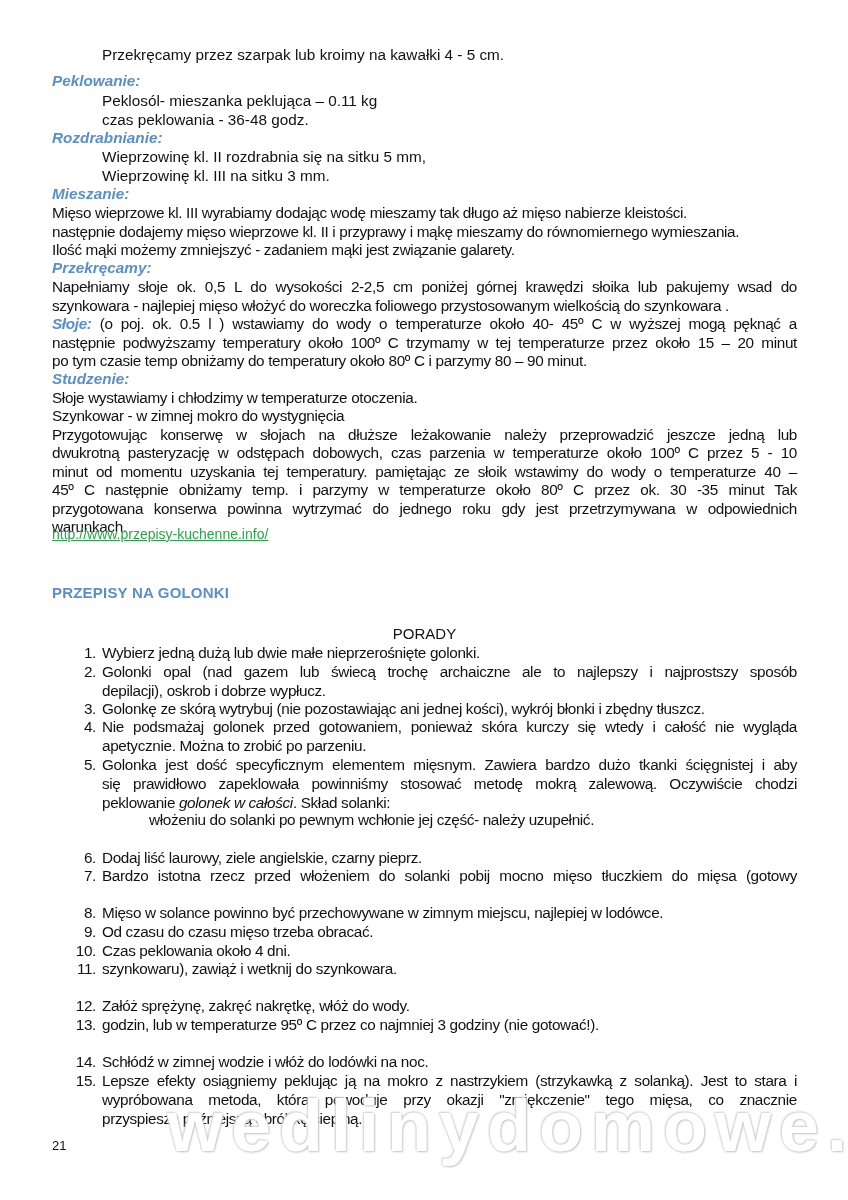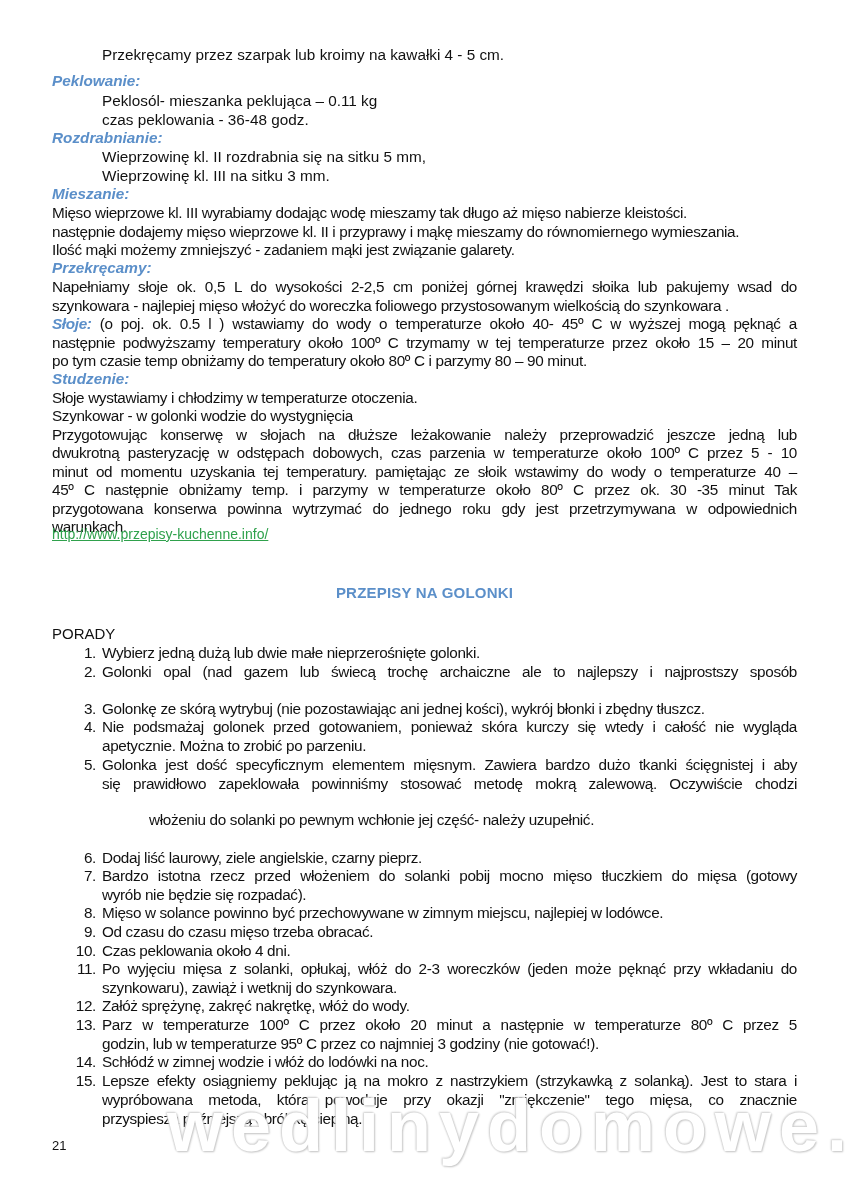--- a/index.html
+++ b/index.html
@@ -5,23 +5,23 @@
   html, body { margin: 0; padding: 0; background: #ffffff; }
   body { width: 848px; height: 1200px; position: relative; overflow: hidden;
          font-family: "Liberation Sans", sans-serif; color: #111; font-size: 15.3px; }
   .page { position: absolute; left: 52px; top: 0; width: 745px; }
   .line { position: absolute; left: 0; white-space: nowrap; line-height: 19px; }
   .ind { left: 50px; }
   .hd { color: #5b8fc9; font-weight: bold; font-style: italic; }
   .just { width: 745px; text-align: justify; text-align-last: justify; white-space: normal; }
   .narrow { font-family: "Liberation Sans", sans-serif; letter-spacing: -0.35px; }
   .link { color: #2fa14c; text-decoration: underline; font-size: 14px; }
-  .title { position: absolute; top: 584px; left: 0; width: 745px; text-align: center;
+  .title { position: absolute; top: 584px; left: 0; width: 745px; text-align: left;
            color: #5b8fc9; font-weight: bold; font-size: 15px; letter-spacing: 0.2px; }
-  .porady { position: absolute; top: 625px; left: 0; width: 745px; text-align: left; font-size: 15px; }
+  .porady { position: absolute; top: 625px; left: 0; width: 745px; text-align: center; font-size: 15px; }
   .li { position: absolute; left: 0; width: 745px; line-height: 19px; }
   .li .num { position: absolute; left: 0; width: 44px; text-align: right; }
   .li .body { position: absolute; left: 50px; width: 695px; text-align: justify; }
   .li .row { display: block; white-space: nowrap; }
   .li .row.j { text-align: justify; text-align-last: justify; white-space: normal; }
   .sub { position: absolute; left: 97px; width: 648px; line-height: 19px; }
   .sub .row { display: block; }
   .sub .row.j { text-align: justify; text-align-last: justify; }
   .watermark { position: absolute; left: 115px; top: 1085px; font-size: 72px; font-weight: bold;
                color: #ffffff; letter-spacing: 8px;
@@ -55,21 +55,21 @@
 
   <div class="line just narrow" style="top:314px">
     <span class="hd">Słoje:</span>
     <span>(o poj. ok. 0.5 l ) wstawiamy do wody o temperaturze około 40- 45º C w wyższej mogą pęknąć a</span>
   </div>
   <div class="line just narrow" style="top:333px">następnie podwyższamy temperatury około 100º C trzymamy w tej temperaturze przez około 15 – 20 minut</div>
   <div class="line narrow" style="top:351px">po tym czasie temp obniżamy do temperatury około 80º C i parzymy 80 – 90 minut.</div>
 
   <div class="line hd" style="top:369px">Studzenie:</div>
   <div class="line narrow" style="top:388px">Słoje wystawiamy i chłodzimy w temperaturze otoczenia.</div>
-  <div class="line narrow" style="top:406px">Szynkowar - w golonki wodzie do wystygnięcia</div>
+  <div class="line narrow" style="top:406px">Szynkowar - w zimnej mokro do wystygnięcia</div>
   <div class="line just narrow" style="top:425px">Przygotowując konserwę w słojach na dłuższe leżakowanie należy przeprowadzić jeszcze jedną lub</div>
   <div class="line just narrow" style="top:443px">dwukrotną pasteryzację w odstępach dobowych, czas parzenia w temperaturze około 100º C przez 5 - 10</div>
   <div class="line just narrow" style="top:462px">minut od momentu uzyskania tej temperatury. pamiętając ze słoik wstawimy do wody o temperaturze 40 –</div>
   <div class="line just narrow" style="top:480px">45º C następnie obniżamy temp. i parzymy w temperaturze około 80º C przez ok. 30 -35 minut Tak</div>
   <div class="line just narrow" style="top:499px">przygotowana konserwa powinna wytrzymać do jednego roku gdy jest przetrzymywana w odpowiednich</div>
   <div class="line narrow" style="top:517px">warunkach.</div>
 
   <a class="line link" style="top:527px; left:0; line-height:14px;">http://www.przepisy-kuchenne.info/</a>
 
   <div class="title">PRZEPISY NA GOLONKI</div>
@@ -79,56 +79,57 @@
       <div class="li narrow" style="top: 643px;">
         <span class="num">1.</span>
         <div class="body">
           <span class="row">Wybierz jedną dużą lub dwie małe nieprzerośnięte golonki.</span>
         </div>
       </div>
       <div class="li narrow" style="top: 661.6px;">
         <span class="num">2.</span>
         <div class="body">
           <span class="row j">Golonki opal (nad gazem lub świecą trochę archaiczne ale to najlepszy i najprostszy sposób</span>
+          <span class="row">depilacji), oskrob i dobrze wypłucz.</span>
         </div>
       </div>
       <div class="li narrow" style="top: 698.8px;">
         <span class="num">3.</span>
         <div class="body">
           <span class="row">Golonkę ze skórą wytrybuj (nie pozostawiając ani jednej kości), wykrój błonki i zbędny tłuszcz.</span>
         </div>
       </div>
       <div class="li narrow" style="top: 717.4px;">
         <span class="num">4.</span>
         <div class="body">
           <span class="row j">Nie podsmażaj golonek przed gotowaniem, ponieważ skóra kurczy się wtedy i całość nie wygląda</span>
           <span class="row">apetycznie. Można to zrobić po parzeniu.</span>
         </div>
       </div>
       <div class="li narrow" style="top: 754.6px;">
         <span class="num">5.</span>
         <div class="body">
           <span class="row j">Golonka jest dość specyficznym elementem mięsnym. Zawiera bardzo dużo tkanki ścięgnistej i aby</span>
           <span class="row j">się prawidłowo zapeklowała powinniśmy stosować metodę mokrą zalewową. Oczywiście chodzi</span>
+          <span class="row"><span>peklowanie </span><span class="it">golonek w całości</span><span>. Skład solanki:</span></span>
         </div>
       </div>
       <div class="sub narrow" style="top: 810.4px;">
         <span class="row">włożeniu do solanki po pewnym wchłonie jej część- należy uzupełnić.</span>
       </div>
       <div class="li narrow" style="top: 847.6px;">
         <span class="num">6.</span>
         <div class="body">
           <span class="row">Dodaj liść laurowy, ziele angielskie, czarny pieprz.</span>
         </div>
       </div>
       <div class="li narrow" style="top: 866.2px;">
         <span class="num">7.</span>
         <div class="body">
           <span class="row j">Bardzo istotna rzecz przed włożeniem do solanki pobij mocno mięso tłuczkiem do mięsa (gotowy</span>
-          <span class="row">wyrób nie będzie się rozpadać).</span>
         </div>
       </div>
       <div class="li narrow" style="top: 903.4px;">
         <span class="num">8.</span>
         <div class="body">
           <span class="row">Mięso w solance powinno być przechowywane w zimnym miejscu, najlepiej w lodówce.</span>
         </div>
       </div>
       <div class="li narrow" style="top: 922px;">
         <span class="num">9.</span>
@@ -138,34 +139,32 @@
       </div>
       <div class="li narrow" style="top: 940.6px;">
         <span class="num">10.</span>
         <div class="body">
           <span class="row">Czas peklowania około 4 dni.</span>
         </div>
       </div>
       <div class="li narrow" style="top: 959.2px;">
         <span class="num">11.</span>
         <div class="body">
-          <span class="row j">Po wyjęciu mięsa z solanki, opłukaj, włóż do 2-3 woreczków (jeden może pęknąć przy wkładaniu do</span>
           <span class="row">szynkowaru), zawiąż i wetknij do szynkowara.</span>
         </div>
       </div>
       <div class="li narrow" style="top: 996.4px;">
         <span class="num">12.</span>
         <div class="body">
           <span class="row">Załóż sprężynę, zakręć nakrętkę, włóż do wody.</span>
         </div>
       </div>
       <div class="li narrow" style="top: 1015px;">
         <span class="num">13.</span>
         <div class="body">
-          <span class="row j">Parz w temperaturze 100º C przez około 20 minut a następnie w temperaturze 80º C przez 5</span>
           <span class="row">godzin, lub  w temperaturze 95º C przez co najmniej 3 godziny (nie gotować!).</span>
         </div>
       </div>
       <div class="li narrow" style="top: 1052.2px;">
         <span class="num">14.</span>
         <div class="body">
           <span class="row">Schłódź w zimnej wodzie i włóż do lodówki na noc.</span>
         </div>
       </div>
       <div class="li narrow" style="top: 1070.8px;">

